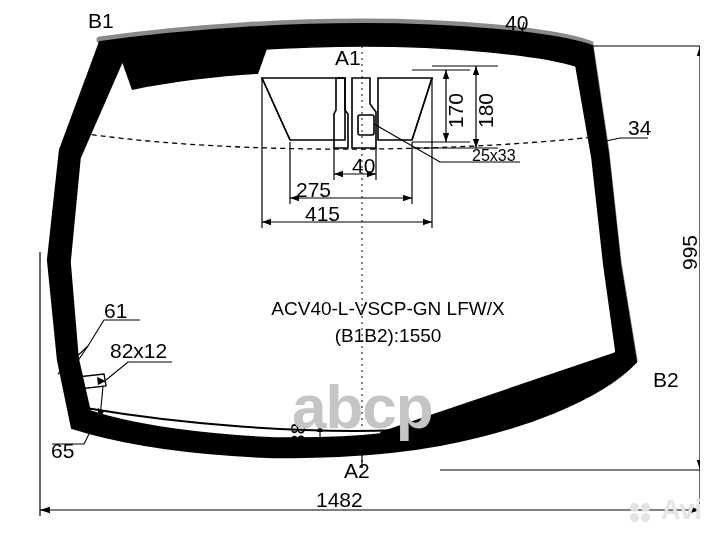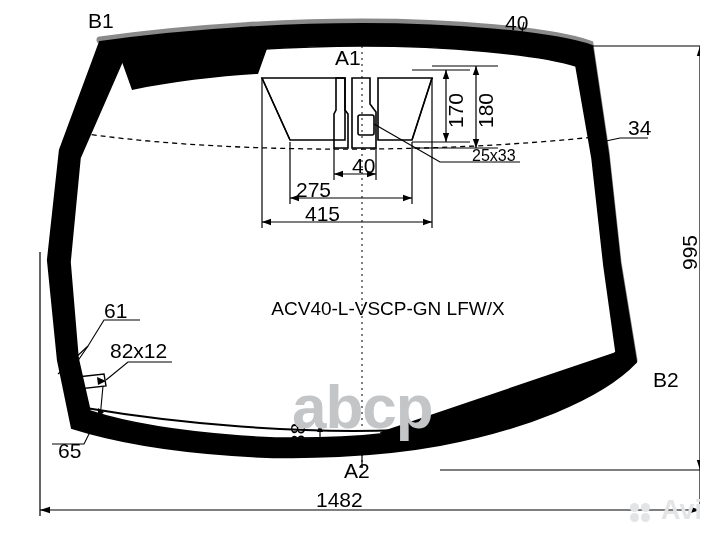--- a/index.html
+++ b/index.html
@@ -266,24 +266,25 @@
   <div class="lbl dim" style="left:296px; top:179px;">275</div>
 
   <div class="lbl dim" style="left:305px; top:203px;text-align:right;">415</div>
 
   <div class="lbl dim rot" style="left:277px; top:424px; width:40px; text-align:center;">88</div>
 
   <div class="lbl dim" style="left:104px; top:300px;">61</div>
 
   <div class="lbl dim" style="left:110px; top:340px;">82x12</div>
 
-  <div class="lbl dim" style="left:58px; top:440px;">65</div>
+  <div class="lbl dim" style="left:51px; top:440px;">65</div>
 
   <div class="title-block" style="left:352px; top:296px; transform:translateX(-50%);margin-left:36px;">
     <div>ACV40-L-VSCP-GN LFW/X</div>
+    <div>(B1B2):1550</div>
   </div>
 
   <div class="wm-abcp" style="left:292px; top:352px;">abcp</div>
 
   <div class="wm-avito" style="left:630px; top:497px;">
     <span class="dots">
       <i style="left:0; top:3px;"></i>
       <i style="left:0; top:13px;"></i>
       <i style="left:11px; top:3px;"></i>
       <i style="left:11px; top:13px;"></i>

